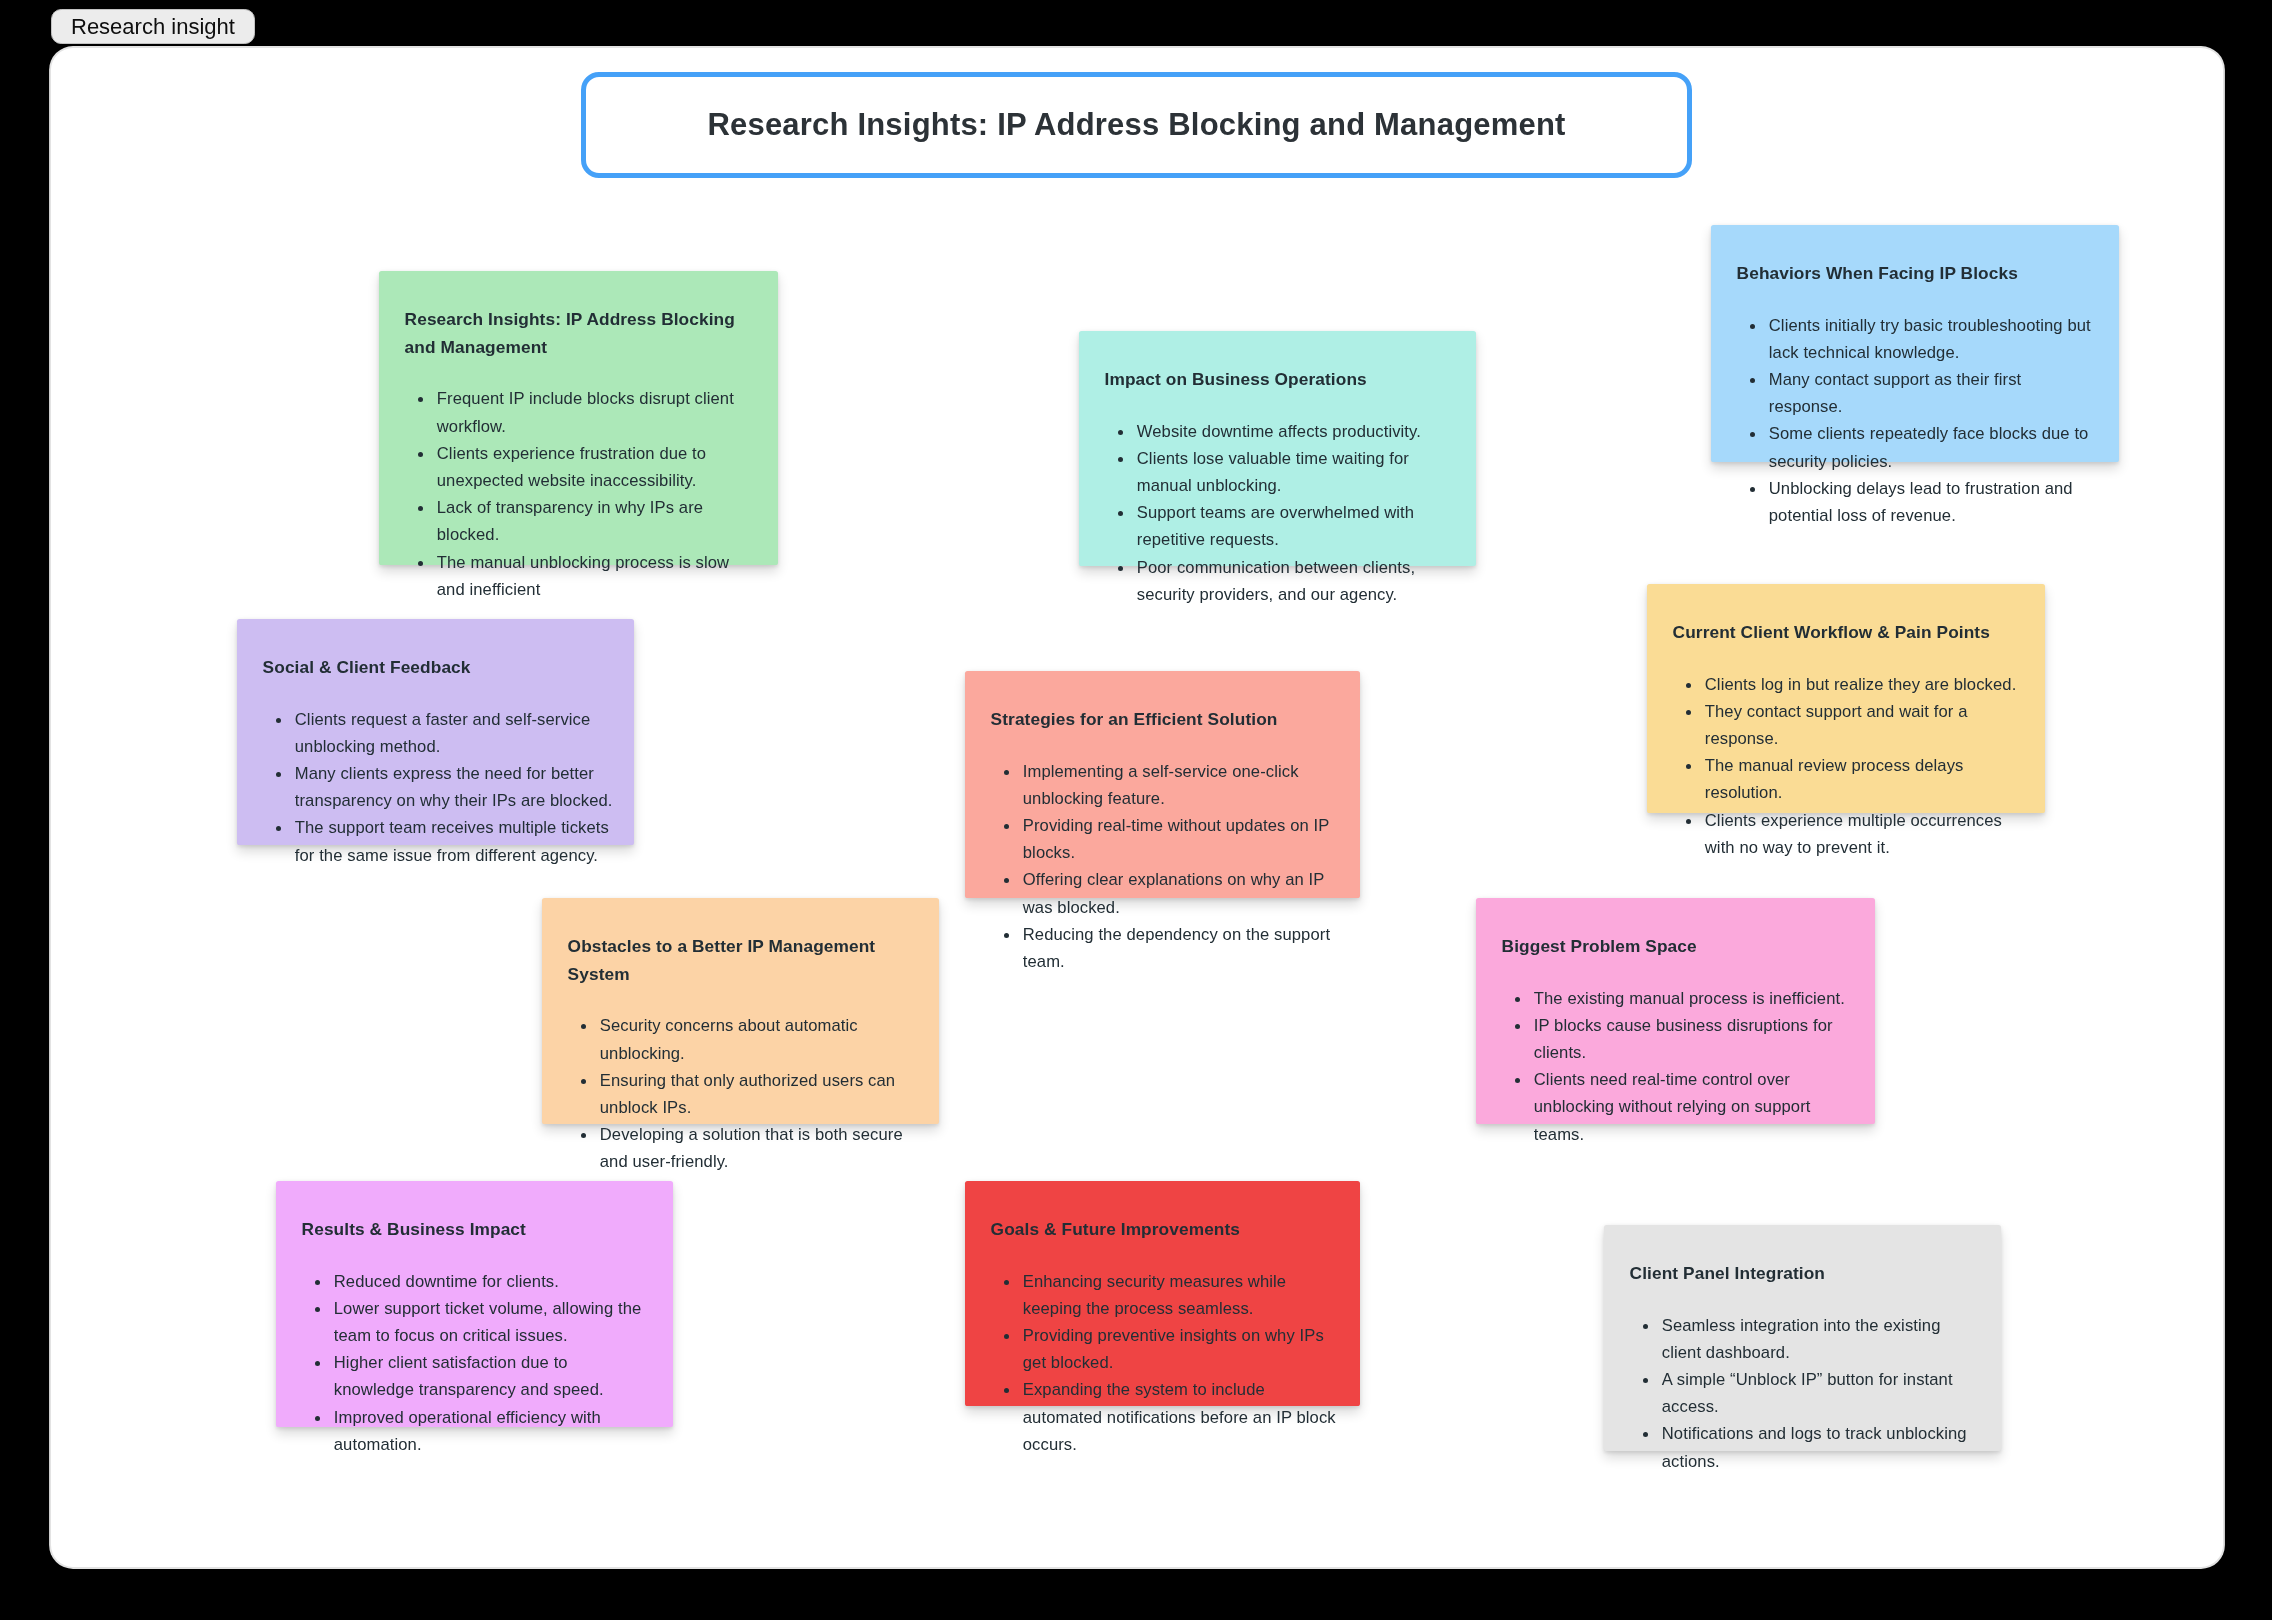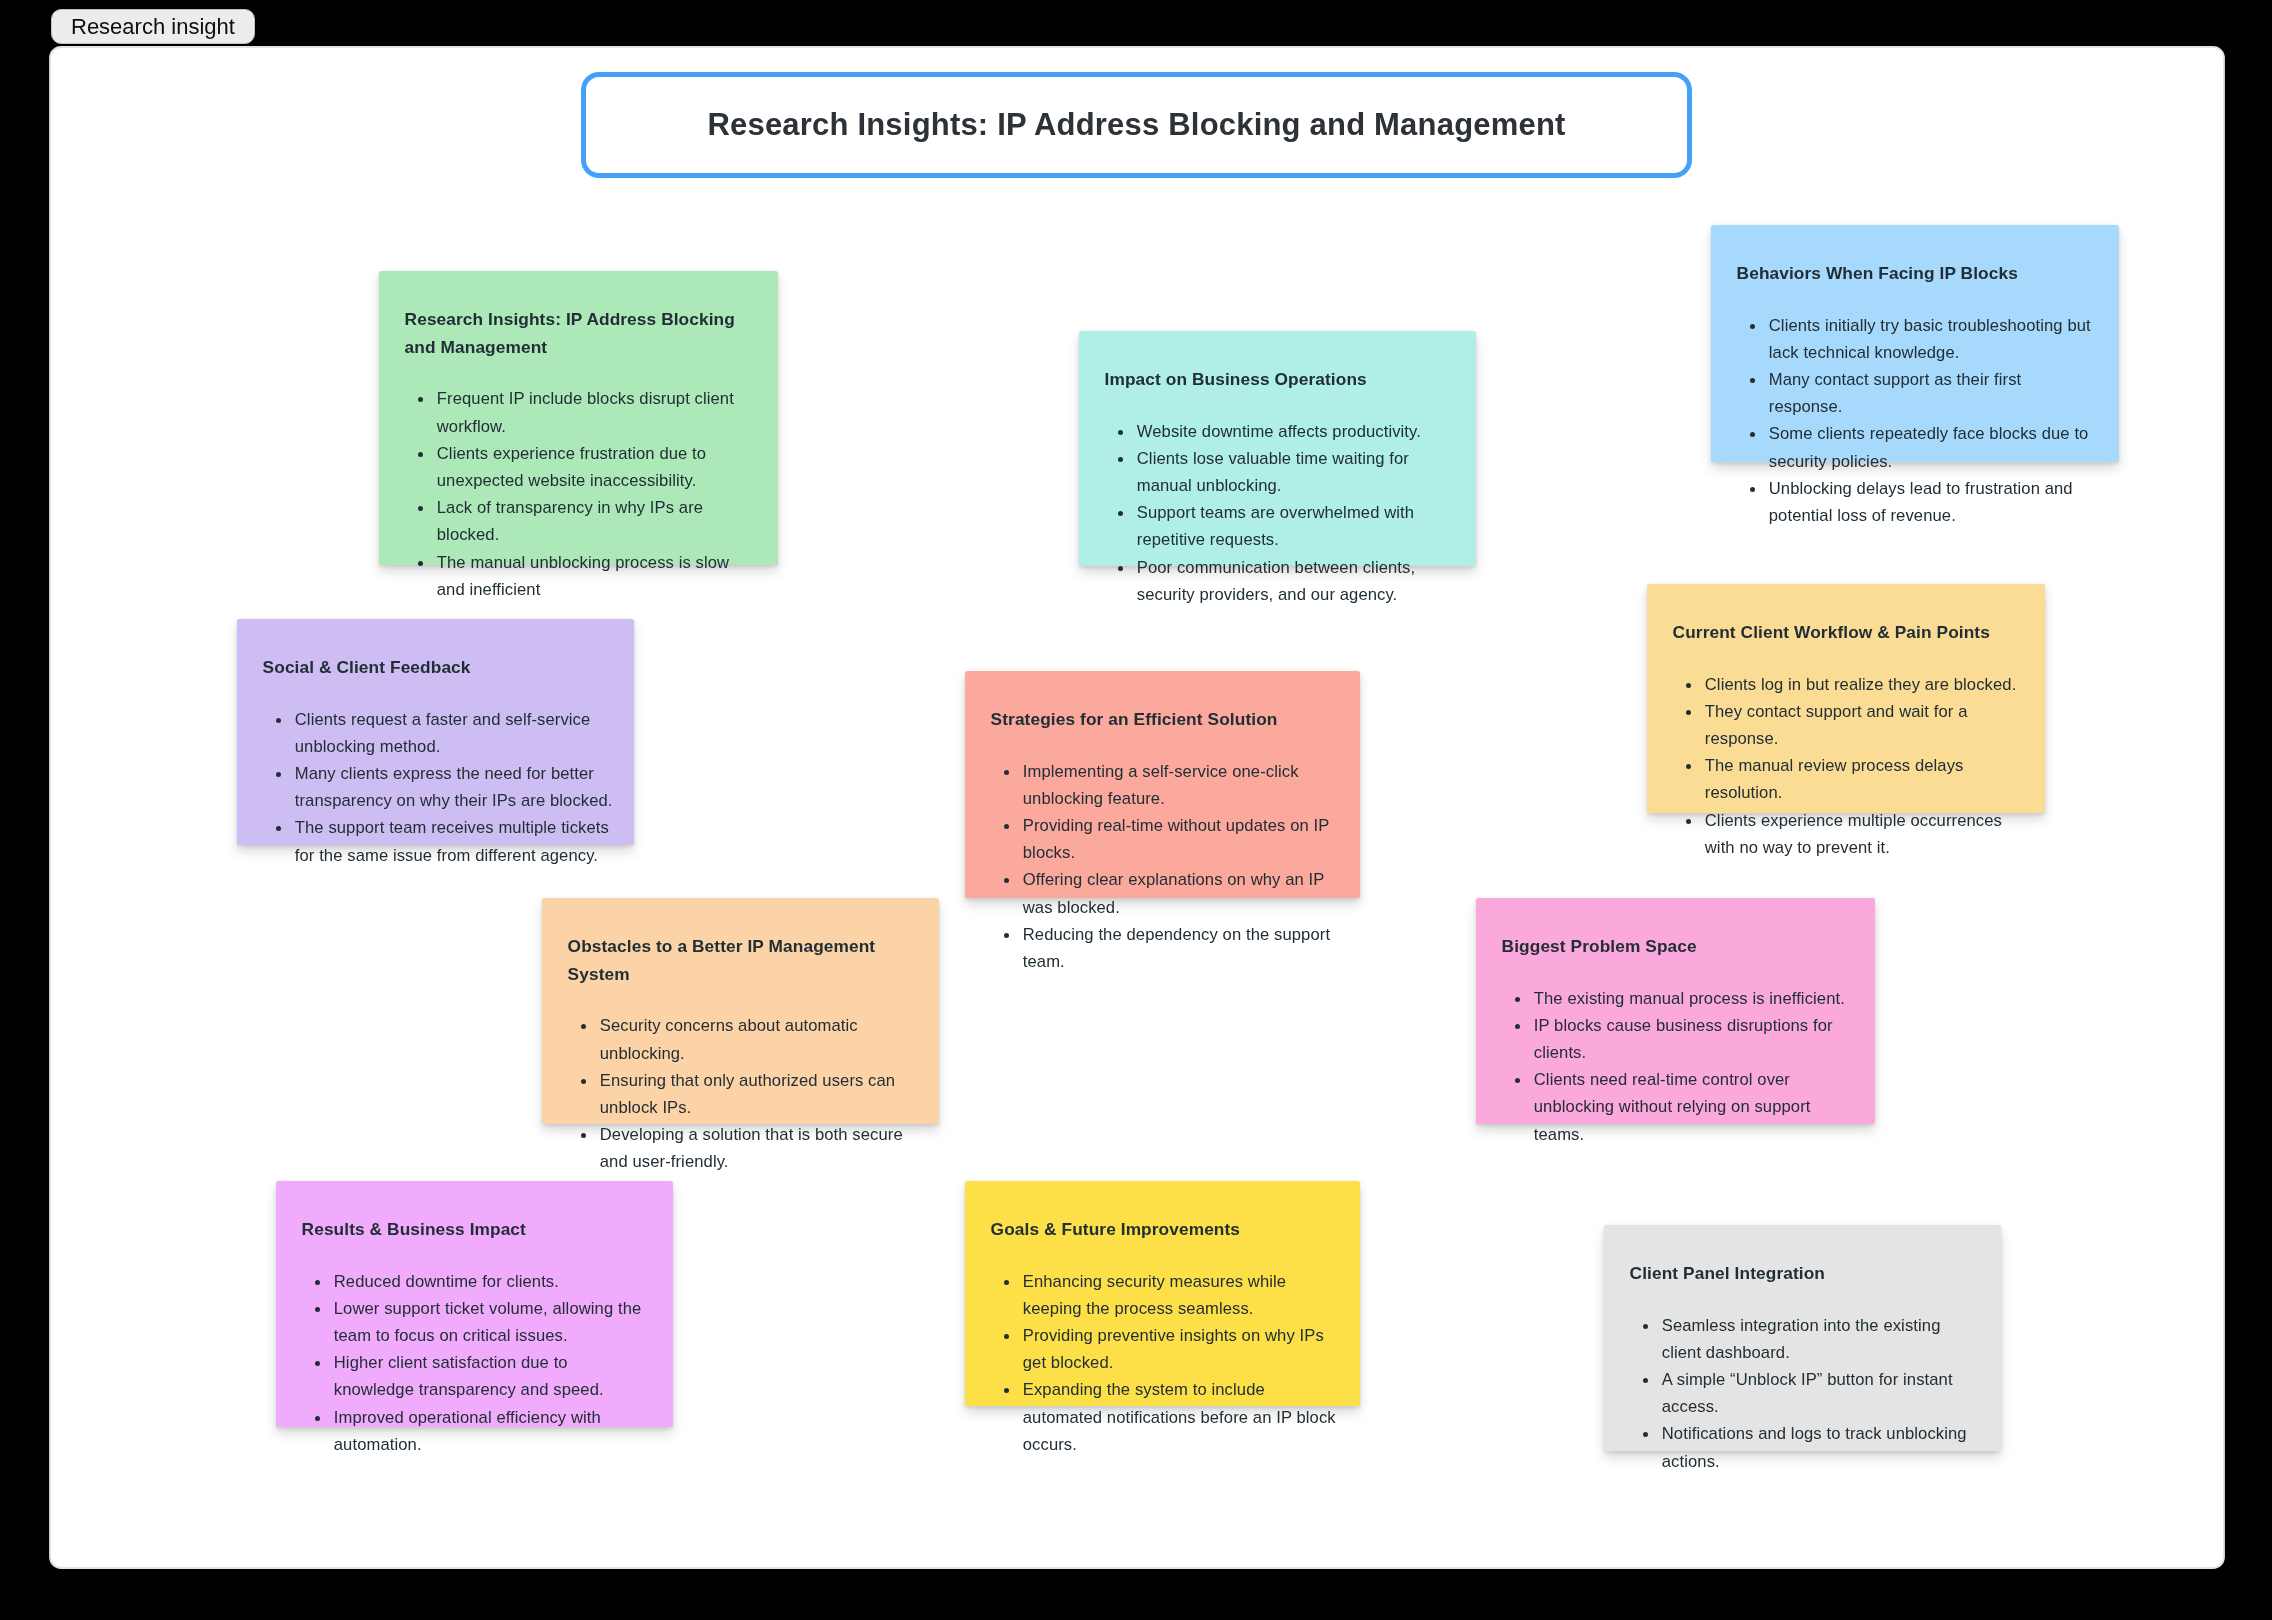--- a/index.html
+++ b/index.html
@@ -30,21 +30,21 @@
     box-sizing: border-box;
     white-space: nowrap;
   }
   .canvas {
     position: absolute;
     left: 51px;
     top: 48px;
     width: 2172px;
     height: 1519px;
     background: #FFFFFF;
-    border-radius: 10px;
+    border-radius: 22px;
     box-shadow: 0 0 0 1.9px #E3E3E3;
   }
   .board-title-box {
     position: absolute;
     left: 530px;
     top: 24px;
     width: 1111px;
     height: 106px;
     box-sizing: border-box;
     background: #FFFFFF;
@@ -184,21 +184,21 @@
   <div class="note" style="left: 225px; top: 1133px; width: 397px; height: 246px; background-color: #f0abfc;">
     <h3 class="note-title">Results &amp; Business Impact</h3>
     <ul class="note-bullets">
         <li>Reduced downtime for clients.</li>
         <li>Lower support ticket volume, allowing the team to focus on critical issues.</li>
         <li>Higher client satisfaction due to knowledge transparency and speed.</li>
         <li>Improved operational efficiency with automation.</li>
       </ul>
   </div>
 
-  <div class="note" style="left: 914px; top: 1133px; width: 395px; height: 225px; background-color: #fde047;">
+  <div class="note" style="left: 914px; top: 1133px; width: 395px; height: 225px; background-color: #ef4444;">
     <h3 class="note-title">Goals &amp; Future Improvements</h3>
     <ul class="note-bullets">
         <li>Enhancing security measures while keeping the process seamless.</li>
         <li>Providing preventive insights on why IPs get blocked.</li>
         <li>Expanding the system to include automated notifications before an IP block occurs.</li>
       </ul>
   </div>
 
   <div class="note" style="left: 1553px; top: 1177px; width: 397px; height: 226px; background-color: rgb(228, 228, 228);">
     <h3 class="note-title">Client Panel Integration</h3>

